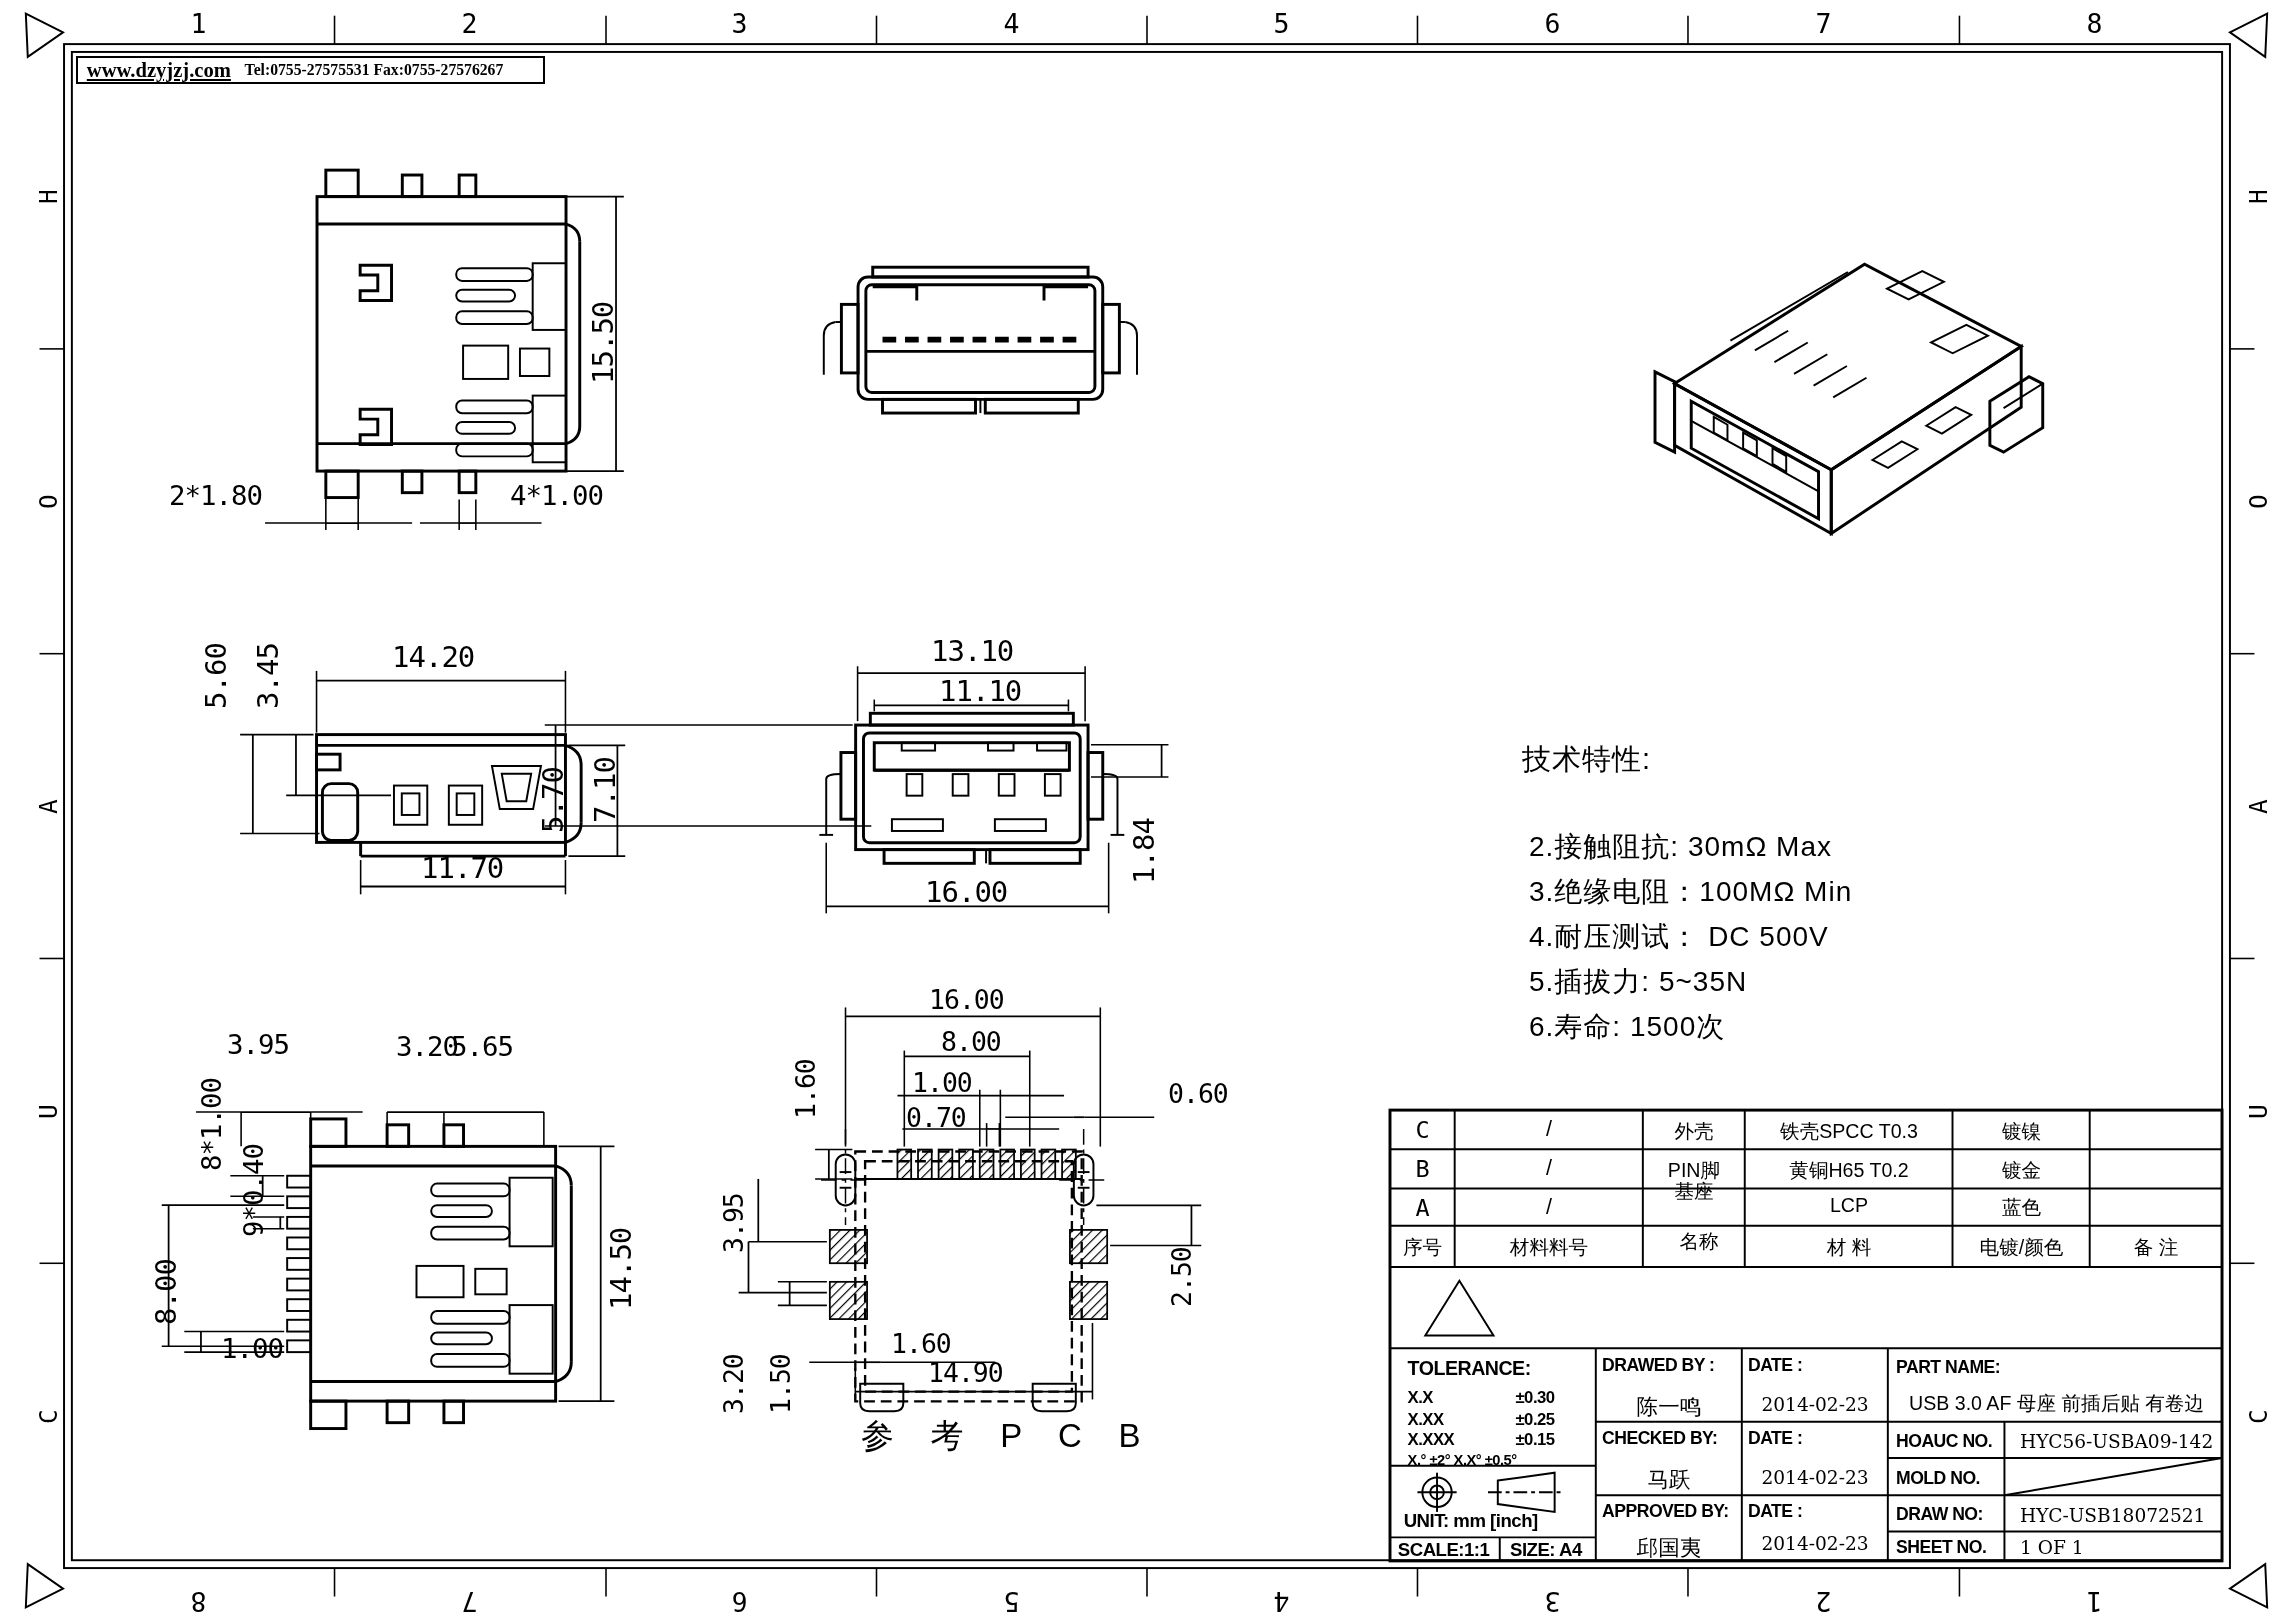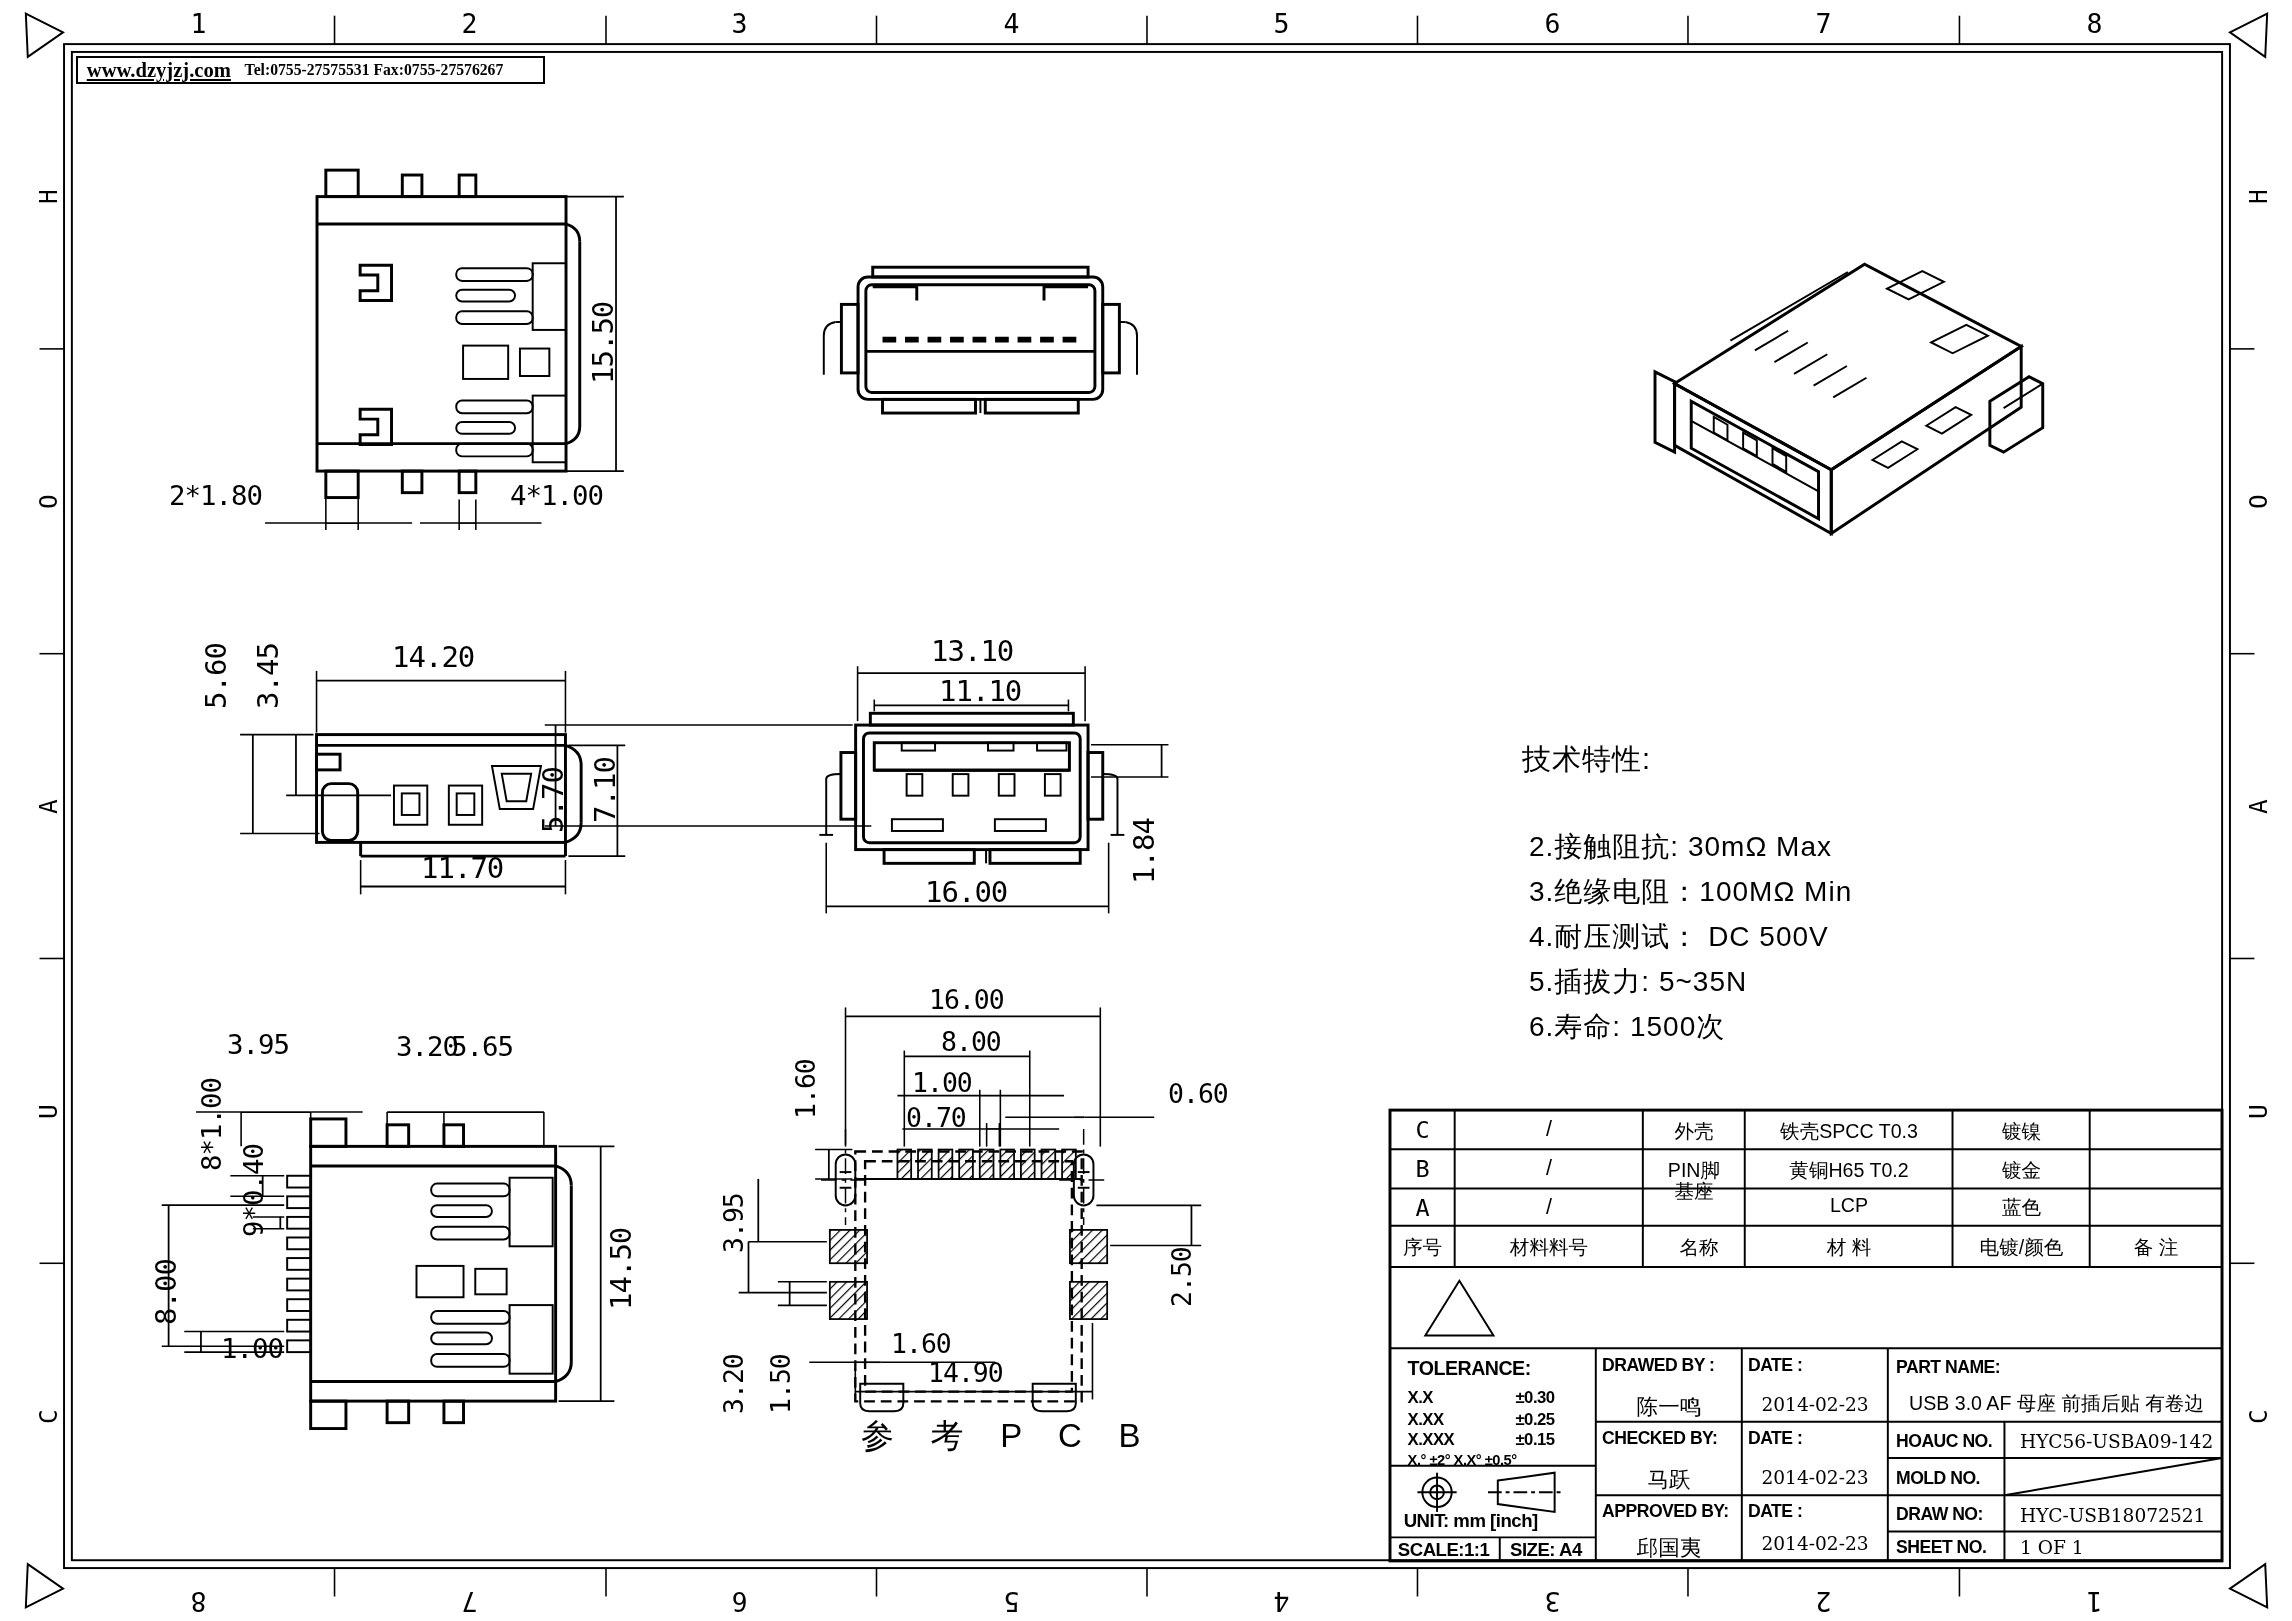--- a/index.html
+++ b/index.html
@@ -555,21 +555,21 @@
     <div class="tb ctr cjk" style="left:563px;top:47px;width:137px">镀金</div>
 
     <div class="tb ctr" style="left:0;top:84px;width:65px;font-size:23.5px;font-family:'DejaVu Sans Mono',monospace">A</div>
     <div class="tb ctr" style="left:65px;top:84px;width:188px;font-size:21.6px">/</div>
     <div class="tb ctr cjk" style="left:253px;top:68px;width:102px">基座</div>
     <div class="tb ctr cjk" style="left:355px;top:84px;width:208px">LCP</div>
     <div class="tb ctr cjk" style="left:563px;top:84px;width:137px">蓝色</div>
 
     <div class="tb ctr cjk" style="left:0;top:124px;width:65px">序号</div>
     <div class="tb ctr cjk" style="left:65px;top:124px;width:188px">材料料号</div>
-    <div class="tb ctr cjk" style="left:253px;top:124px;width:112px">名称</div>
+    <div class="tb ctr cjk" style="left:253px;top:118px;width:112px">名称</div>
     <div class="tb ctr cjk" style="left:355px;top:124px;width:208px">材  料</div>
     <div class="tb ctr cjk" style="left:563px;top:124px;width:137px">电镀/颜色</div>
     <div class="tb ctr cjk" style="left:700px;top:124px;width:132px">备 注</div>
 
     <svg width="118" height="76" style="left:24.5px;top:165px" viewBox="0 0 120 78">
       <path d="M45,6 L80,62 L10,62 Z" fill="#ffe600" stroke="#000" stroke-width="2"></path>
       <path d="M20,48 L62,20 L66,26 L28,52 Z" fill="#000" stroke="none"></path>
       <path d="M30,42 l14,4 l-4,6 z" fill="#000" stroke="none"></path>
       <text x="45" y="75" text-anchor="middle" fill="#000" stroke="none" style="font:bold 14px 'Liberation Sans',sans-serif">HOAUC</text>
     </svg>

